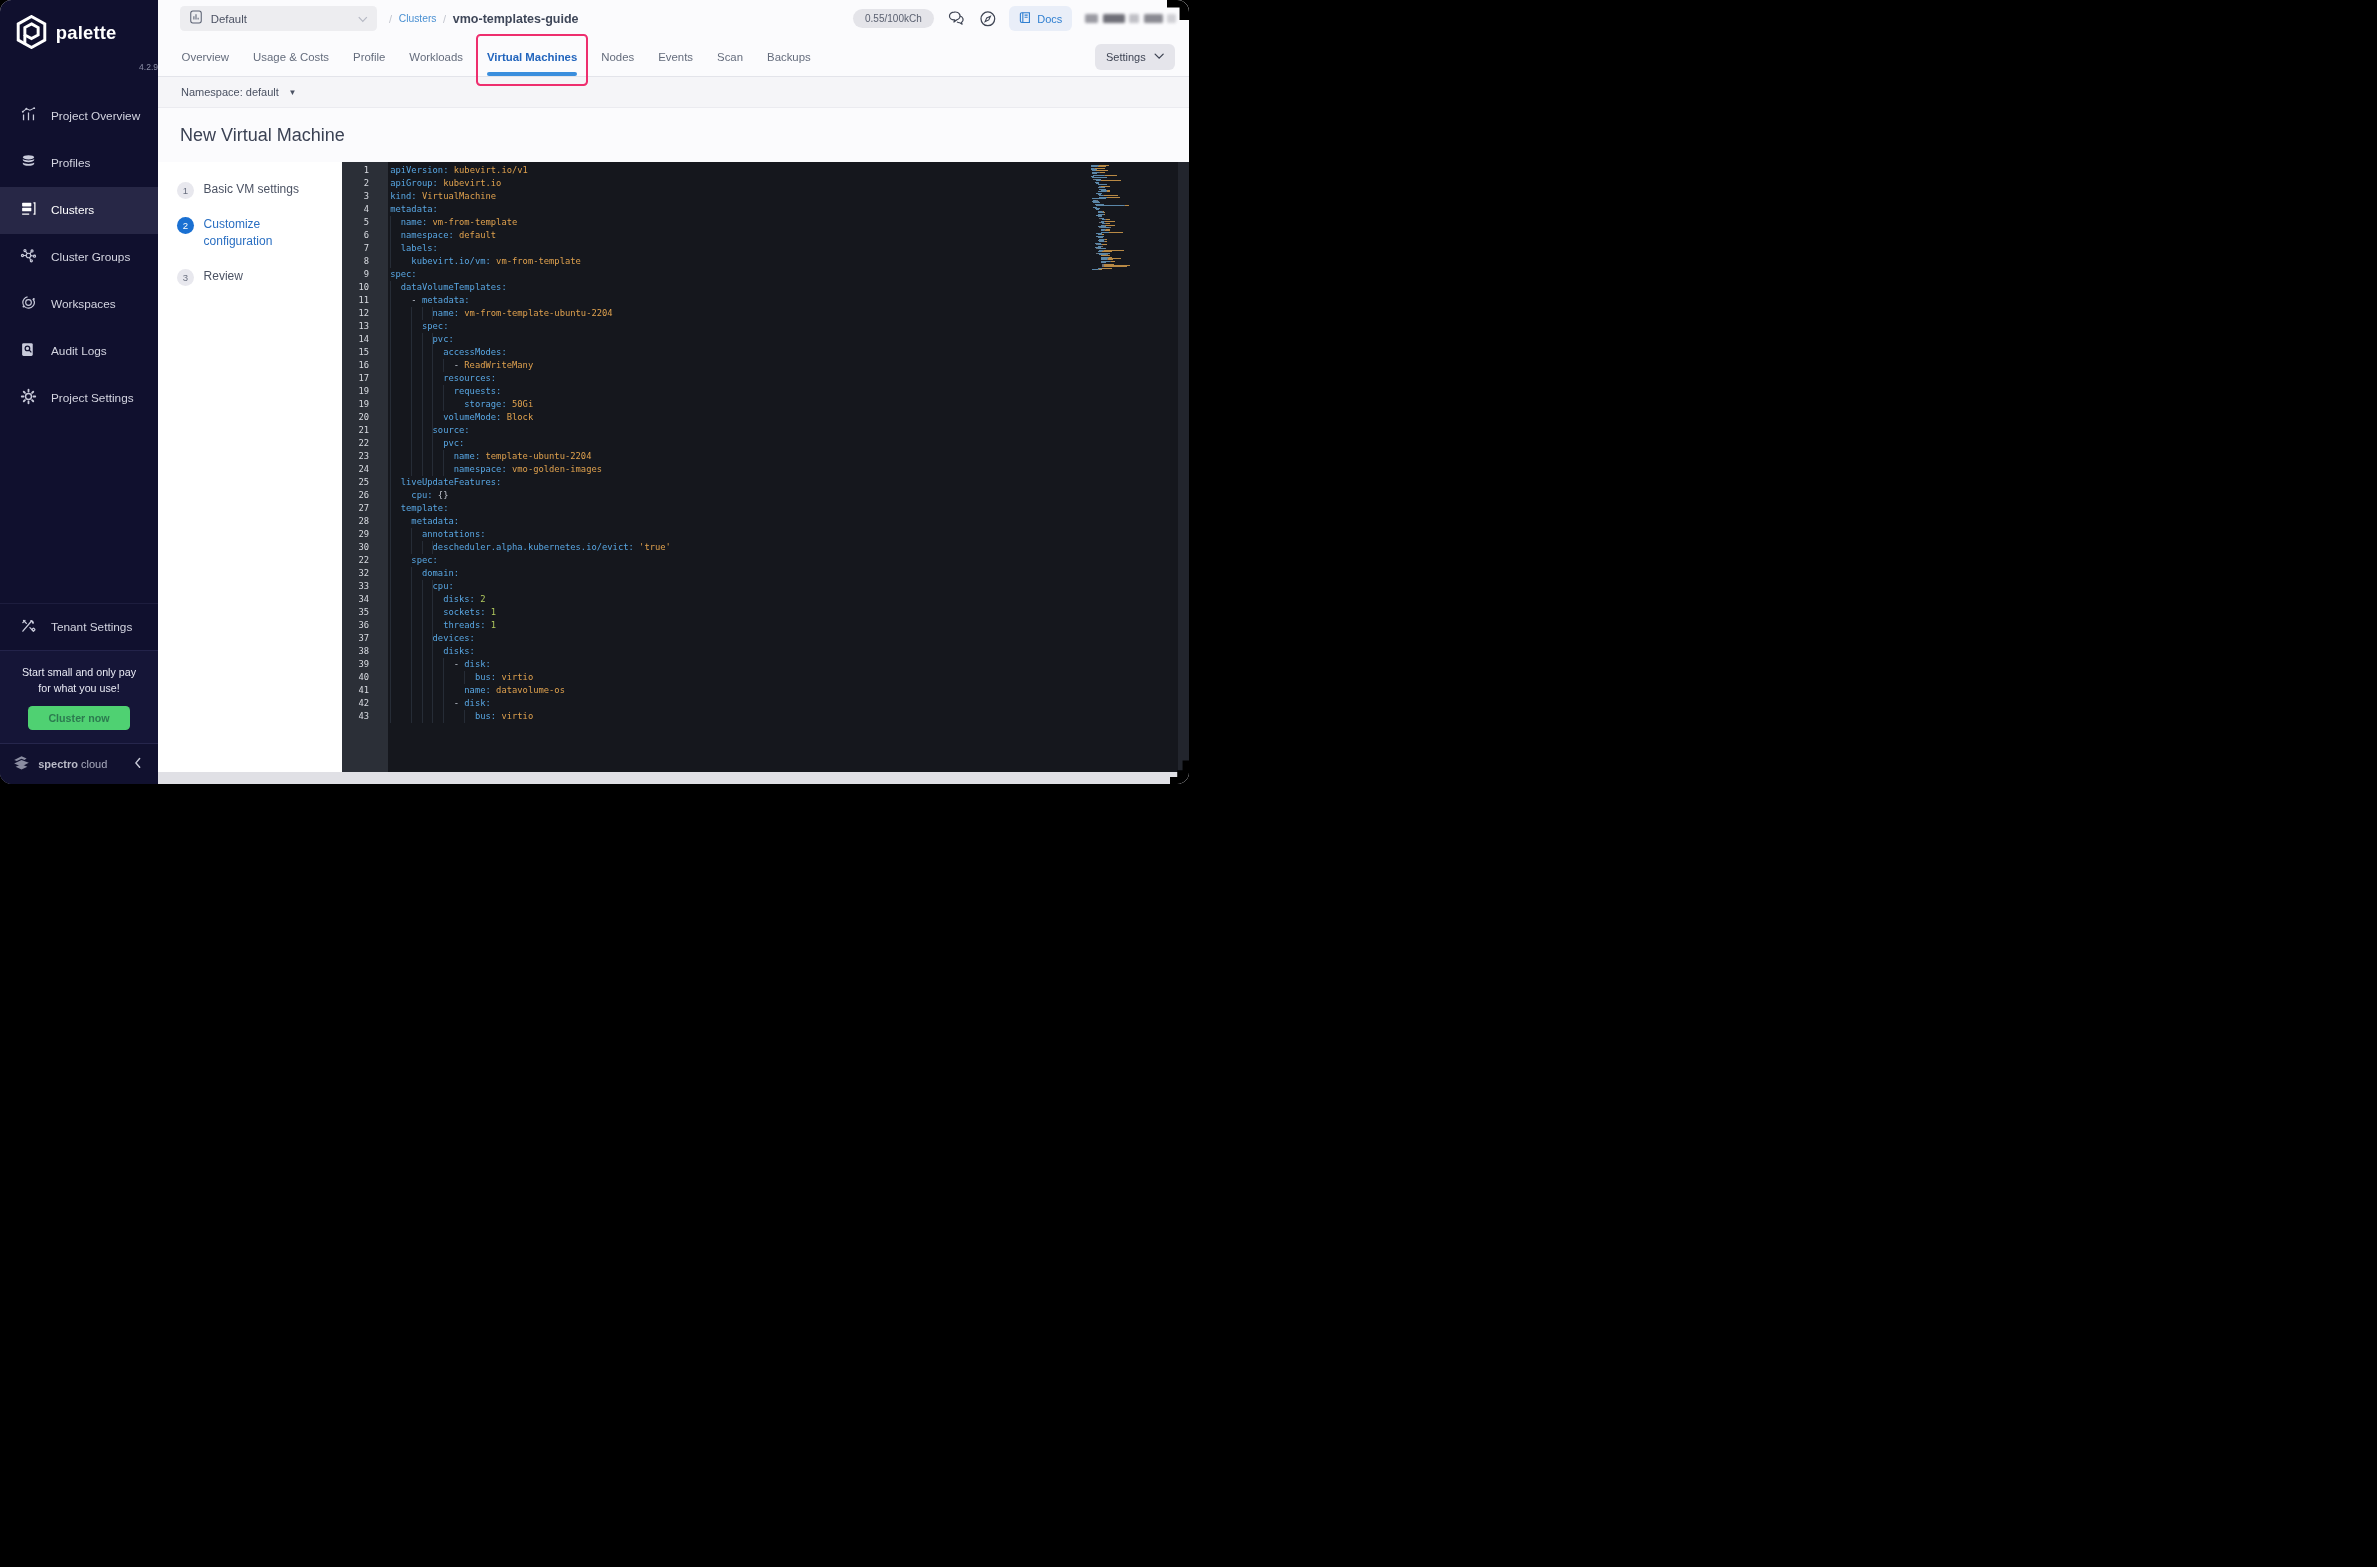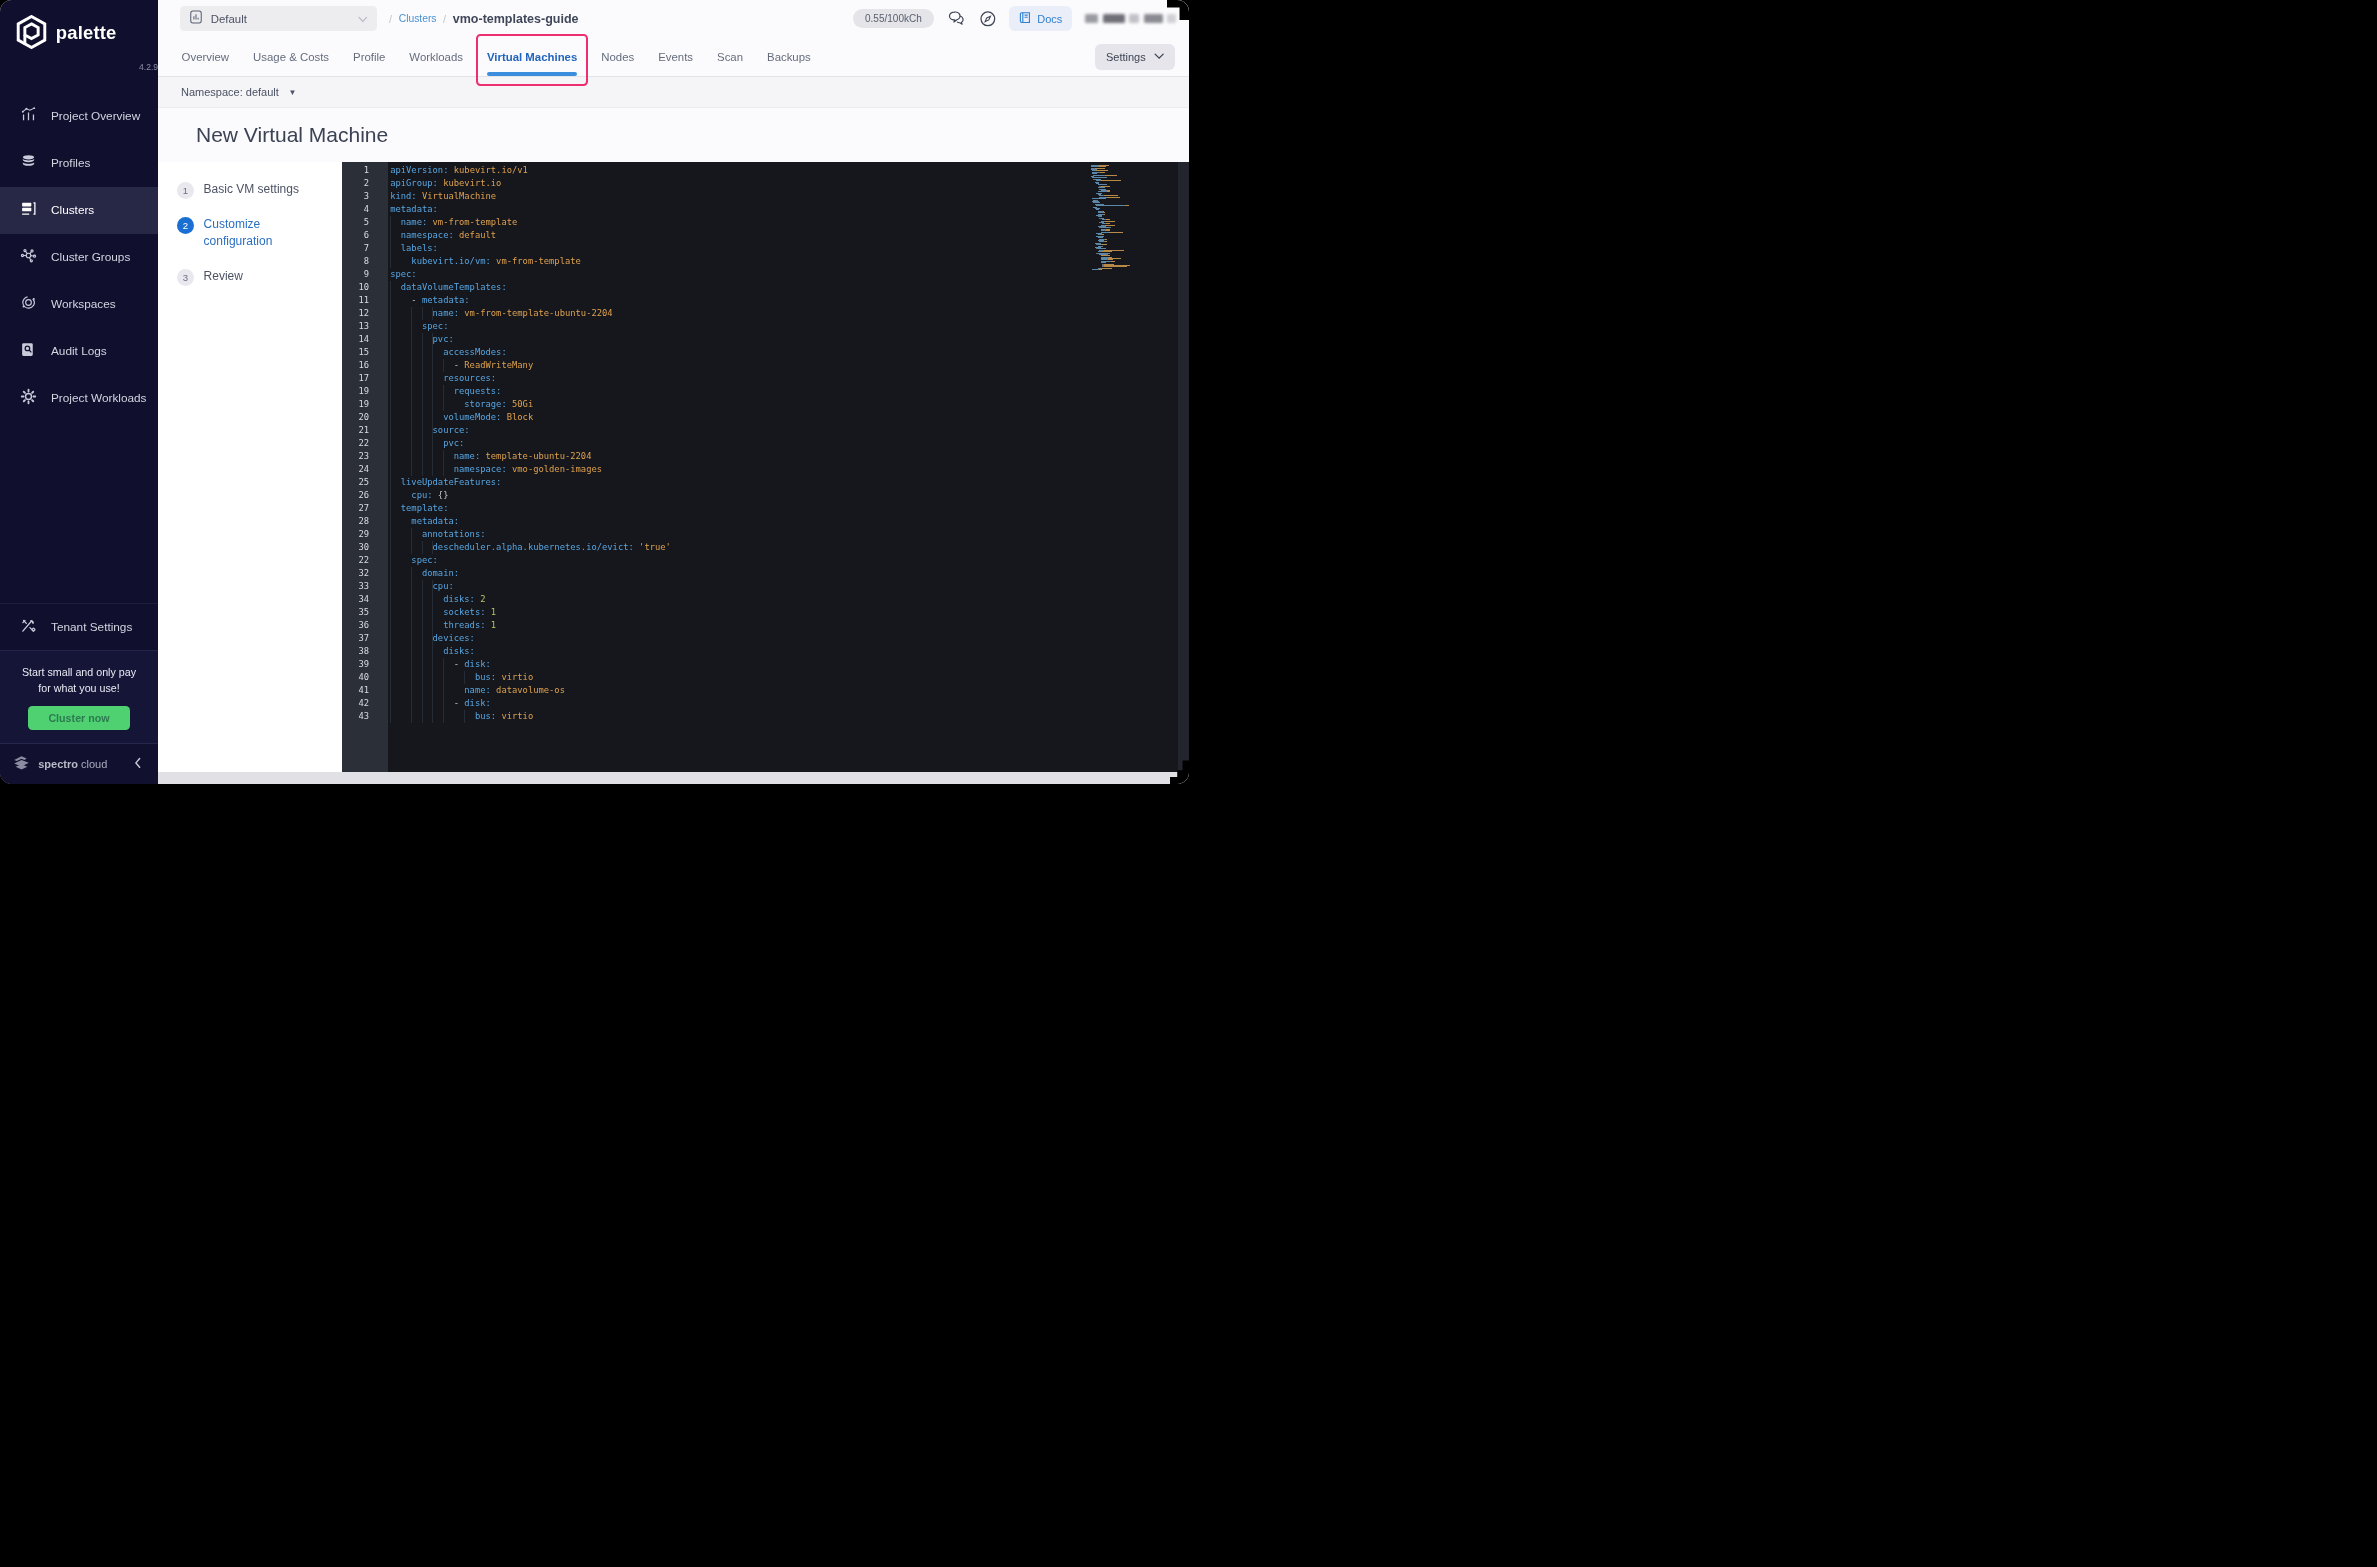--- a/index.html
+++ b/index.html
@@ -48,21 +48,21 @@
   .tab.active{color:#2265bd;font-weight:700;}
   .tab.active .underline{position:absolute;left:0;right:0;bottom:0;height:3.7px;border-radius:2.2px;background:#3a8edd;}
   .hl-box{position:absolute;left:-11px;right:-11px;top:-2.9px;bottom:-10.3px;border:2.6px solid var(--pink,#ee2e6e);border-radius:4.4px;pointer-events:none;z-index:6;}
   .settings-btn{margin-left:auto;margin-right:14px;background:#e5e5eb;border-radius:5.9px;height:26px;padding:0 11px;display:flex;align-items:center;gap:8px;font-size:11px;color:#3f4554;cursor:pointer;}
 
   .nsbar{height:30px;background:#f5f5f8;border-bottom:0.7px solid #ebebf0;display:flex;align-items:center;gap:9.6px;padding-left:23px;}
   .nsbar .nslabel{font-size:11px;color:#4a5162;}
   .nsbar .nscaret{font-size:8px;color:#4a5162;cursor:pointer;}
 
   .heading-band{height:54px;background:#fbfbfd;display:flex;align-items:center;padding-left:22px;box-shadow:0 0.7px 0 #ececf1;}
-  .heading-band h1{margin:16px;font-size:21px;font-weight:500;color:#3b4254;}
+  .heading-band h1{margin:0;font-size:18px;font-weight:500;color:#3b4254;}
 
   .work{flex:1;display:flex;min-height:0;}
   .steps{width:184px;min-width:184px;background:#fff;padding:19px 0 0 19px;box-sizing:border-box;}
   .step{display:flex;gap:9.6px;margin-bottom:17.7px;cursor:pointer;}
   .bullet{width:17px;height:17px;min-width:17px;border-radius:50%;background:#e8e8ee;color:#6a7080;font-size:9.6px;display:flex;align-items:center;justify-content:center;margin-top:0.7px;}
   .step.active .bullet{background:#1a70d2;color:#fff;}
   .step .slabel{font-size:12px;line-height:17px;color:#4b5263;max-width:110px;}
   .step.active .slabel{color:#2a6fc2;}
 
   .editor-col{flex:1;display:flex;flex-direction:column;min-width:0;}
@@ -196,21 +196,21 @@
                 <line x1="12" y1="19" x2="12" y2="21.5"></line>
               <line x1="2.5" y1="12" x2="5" y2="12"></line>
                 <line x1="19" y1="12" x2="21.5" y2="12"></line>
               <line x1="5.3" y1="5.3" x2="7" y2="7"></line>
                 <line x1="17" y1="17" x2="18.7" y2="18.7"></line>
               <line x1="5.3" y1="18.7" x2="7" y2="17"></line>
                 <line x1="17" y1="7" x2="18.7" y2="5.3"></line>
             </g>
           </svg>
         </span>
-        <span>Project Workloads</span>
+        <span>Project Settings</span>
       </div>
     </nav>
 
     <div class="side-spacer"></div>
 
     <div class="tenant-row">
       <span>
         <svg width="17" height="17" viewBox="0 0 24 24" fill="none" stroke="#c9cbdb" stroke-width="1.8" stroke-linecap="round">
           <path d="M4 20 L16 6"></path>
           <path d="M14.5 4.5 a4 4 0 0 1 5 5 l-2.4-.4 -.5-2.2 -2.1-.4Z" fill="#c9cbdb" stroke="none"></path>

